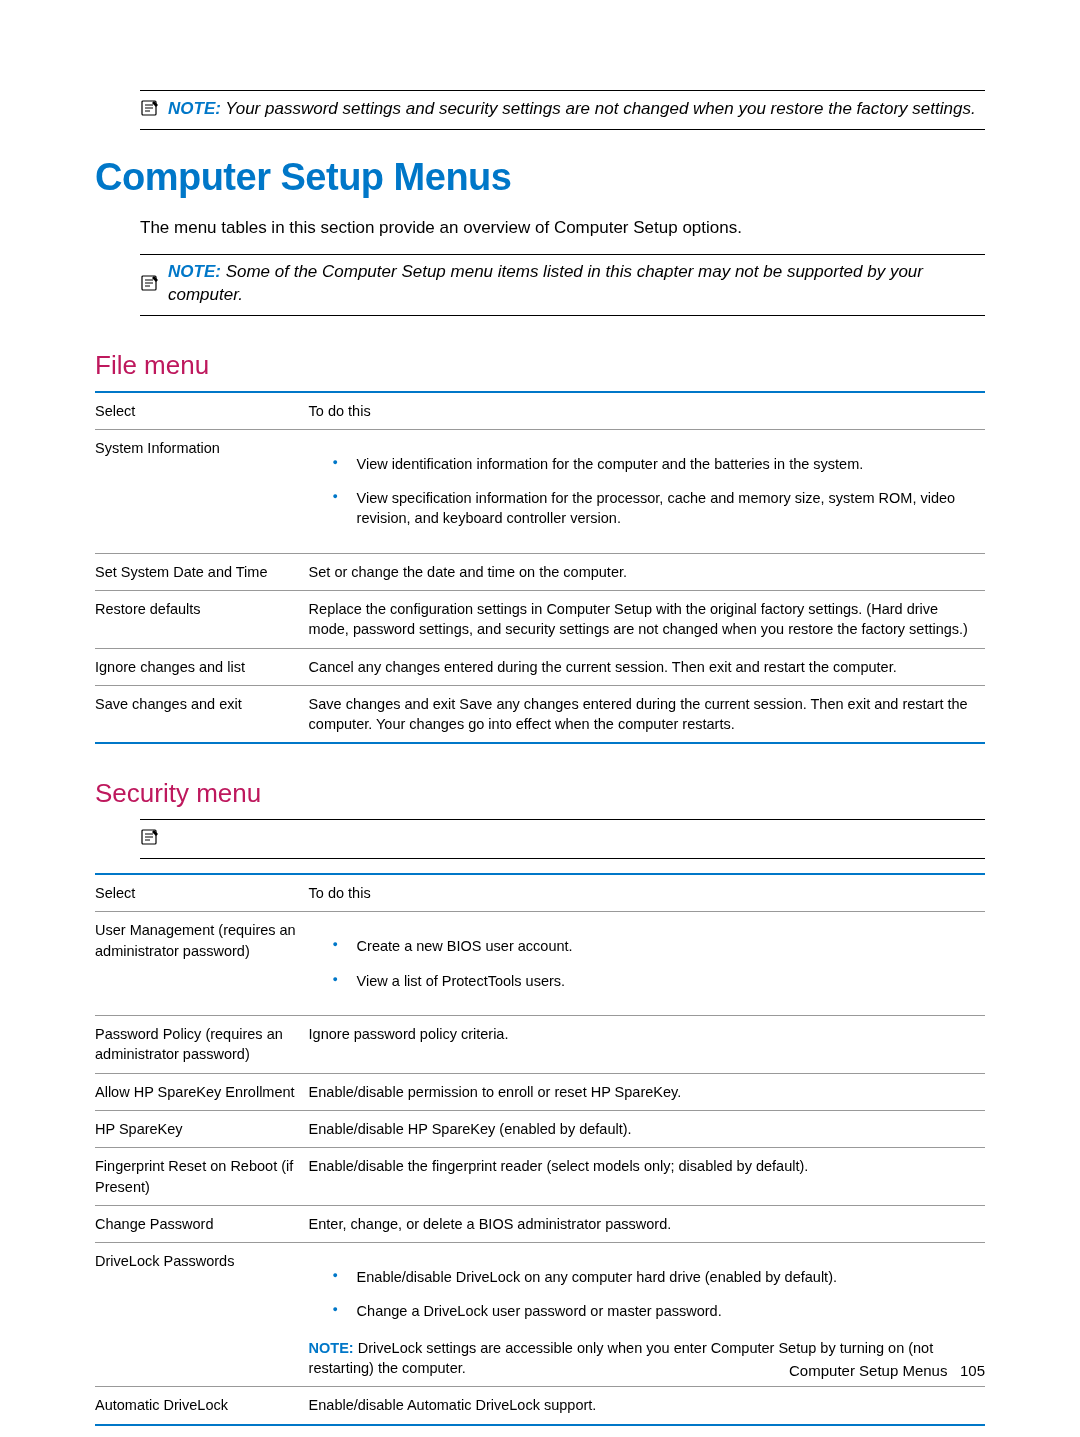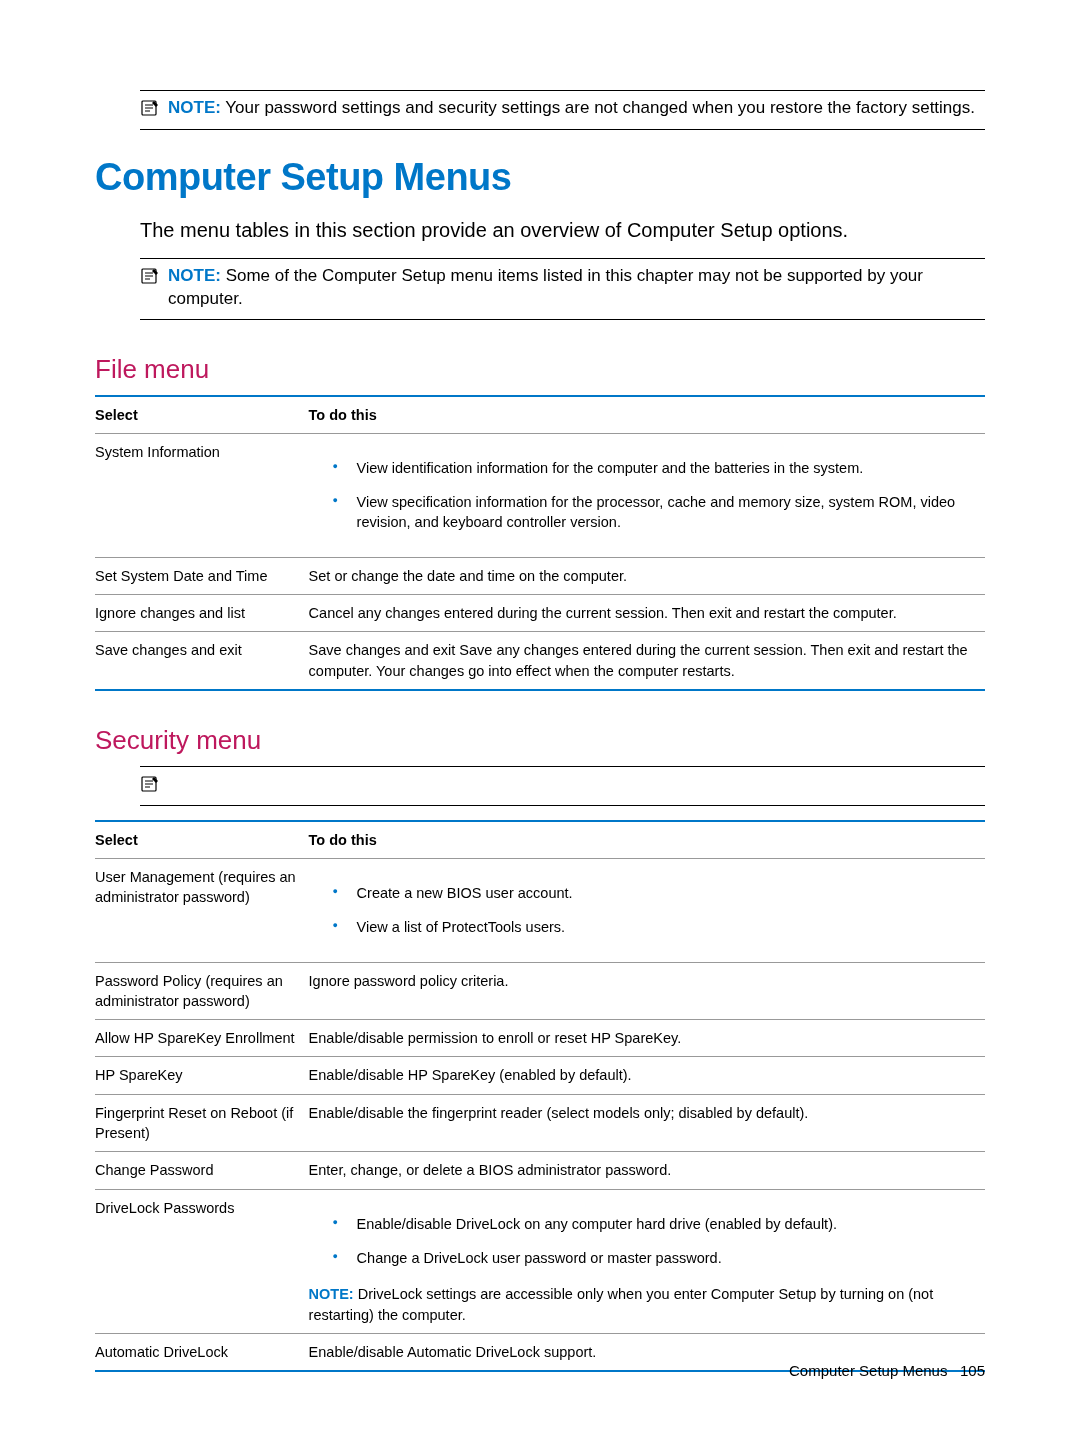--- a/index.html
+++ b/index.html
@@ -9,24 +9,25 @@
     background: #fff;
     font-family: Arial, Helvetica, sans-serif;
     color: #000;
     position: relative;
   }
   .page {
     padding: 90px 95px 60px 95px;
   }
   .note-block {
     display: flex;
-    align-items: flex-start;
+    align-items: center;
     border-bottom: 1px solid #000;
     padding: 6px 0 8px 0;
     margin-bottom: 14px;
+    font-style: italic;
   }
   .note-block.with-top-border {
     border-top: 1px solid #000;
   }
   .note-icon {
     flex: 0 0 auto;
     margin-right: 8px;
     margin-top: 2px;
   }
   .note-text {
@@ -38,40 +39,40 @@
     color: #0077c8;
   }
   h1.section-title {
     color: #0077c8;
     font-size: 38px;
     font-weight: bold;
     margin: 26px 0 18px 0;
     letter-spacing: -0.5px;
   }
   .intro {
-    font-size: 20px;
+    font-size: 17px;
     margin: 0 0 14px 45px;
     line-height: 1.35;
   }
   h2.subsection {
     color: #be185d;
     font-size: 26px;
     font-weight: normal;
     margin: 34px 0 10px 0;
   }
   table.menu {
     width: 100%;
     border-collapse: collapse;
     font-size: 14.5px;
     border-top: 2px solid #0077c8;
     border-bottom: 2px solid #0077c8;
   }
   table.menu th {
     text-align: left;
-    font-weight: bold;
+    font-weight: normal;
     padding: 10px 8px 10px 0;
     border-bottom: 1px solid #999;
     vertical-align: top;
   }
   table.menu td {
     text-align: left;
     padding: 8px 8px 8px 0;
     border-bottom: 1px solid #999;
     vertical-align: top;
     line-height: 1.4;
@@ -177,20 +178,24 @@
             <li>View identification information for the computer and the batteries in the system.</li>
             <li>View specification information for the processor, cache and memory size, system ROM, video revision, and keyboard controller version.</li>
           </ul>
         </td>
       </tr>
       <tr>
         <td>Set System Date and Time</td>
         <td>Set or change the date and time on the computer.</td>
       </tr>
       <tr>
+        <td>Restore defaults</td>
+        <td>Replace the configuration settings in Computer Setup with the original factory settings. (Hard drive mode, password settings, and security settings are not changed when you restore the factory settings.)</td>
+      </tr>
+      <tr>
         <td>Ignore changes and list</td>
         <td>Cancel any changes entered during the current session. Then exit and restart the computer.</td>
       </tr>
       <tr>
         <td>Save changes and exit</td>
         <td>Save changes and exit Save any changes entered during the current session. Then exit and restart the computer. Your changes go into effect when the computer restarts.</td>
       </tr>
     </tbody>
   </table>
 

